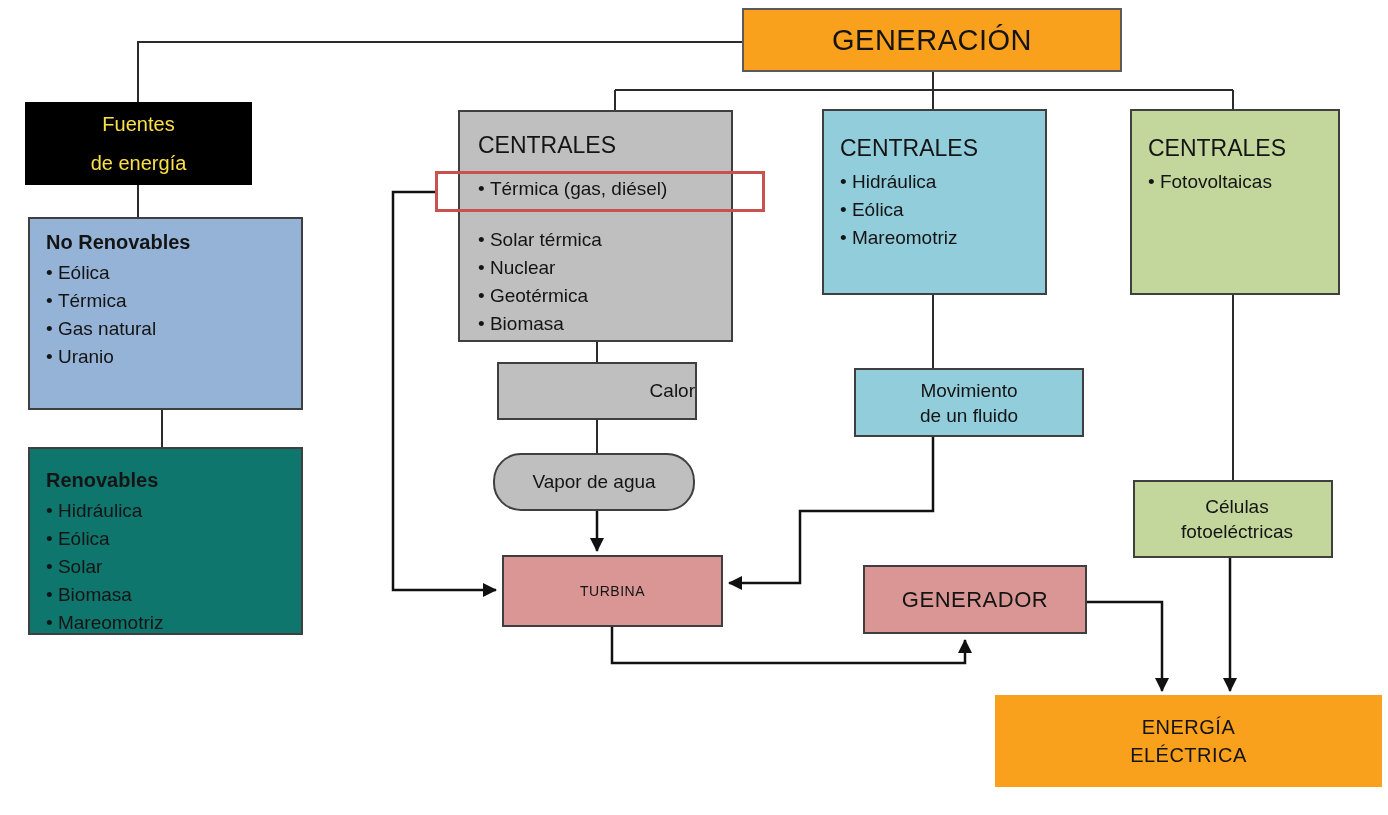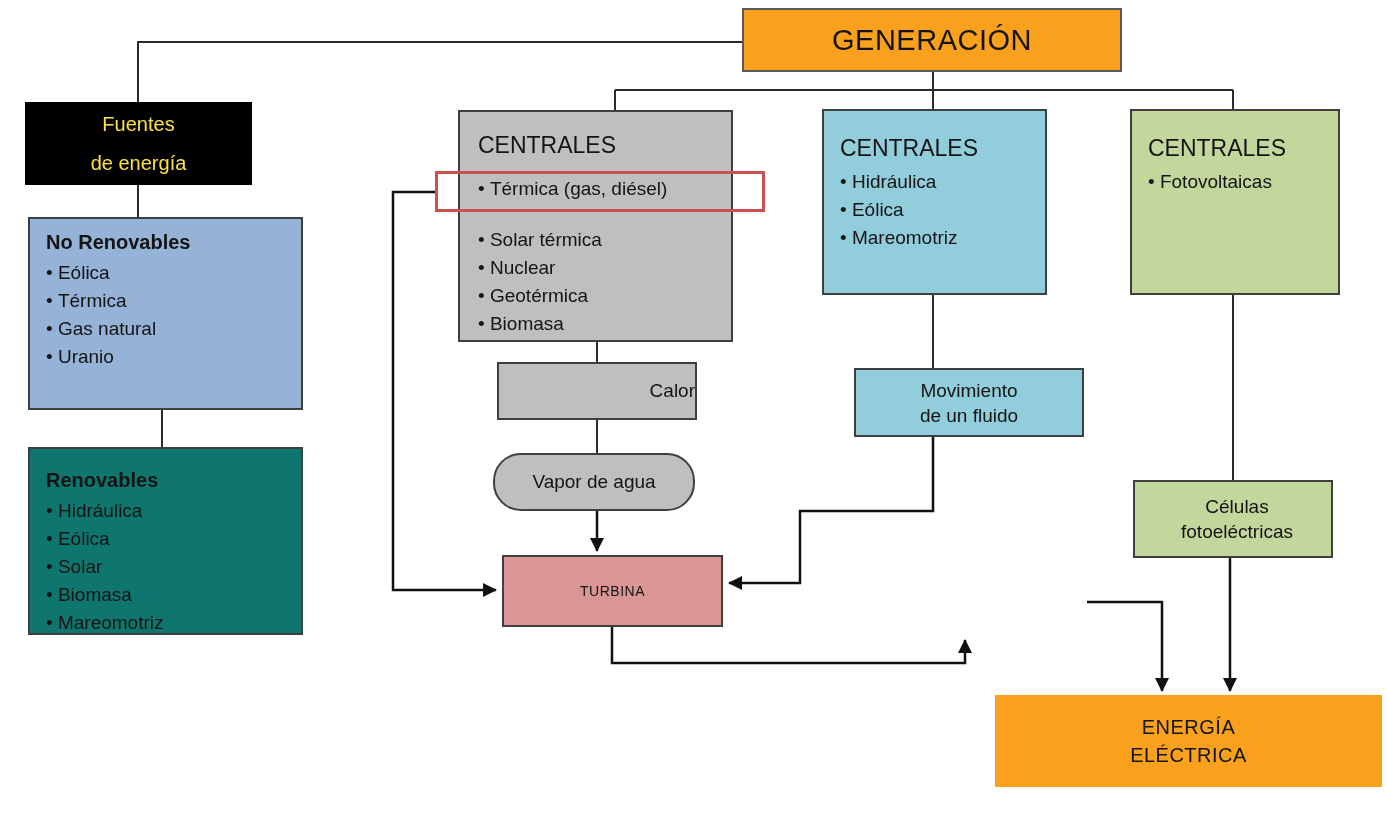--- a/index.html
+++ b/index.html
@@ -150,20 +150,23 @@
     <span>Movimiento</span>
     <span>de un fluido</span>
   </div>
   <div class="box flex-center" id="celulas">
     <span>Células</span>
     <span>fotoeléctricas</span>
   </div>
 
   <div class="box flex-center" id="turbina">
     <span>TURBINA</span>
+  </div>
+  <div class="box flex-center" id="generador">
+    <span>GENERADOR</span>
   </div>
 
   <div class="box flex-center" id="energia">
     <span>ENERGÍA</span>
     <span>ELÉCTRICA</span>
   </div>
 
   <svg class="connectors" width="1388" height="815" viewBox="0 0 1388 815">
     <defs>
       <marker id="arrow" markerUnits="userSpaceOnUse" markerWidth="16" markerHeight="14" refX="13" refY="7" orient="auto">

